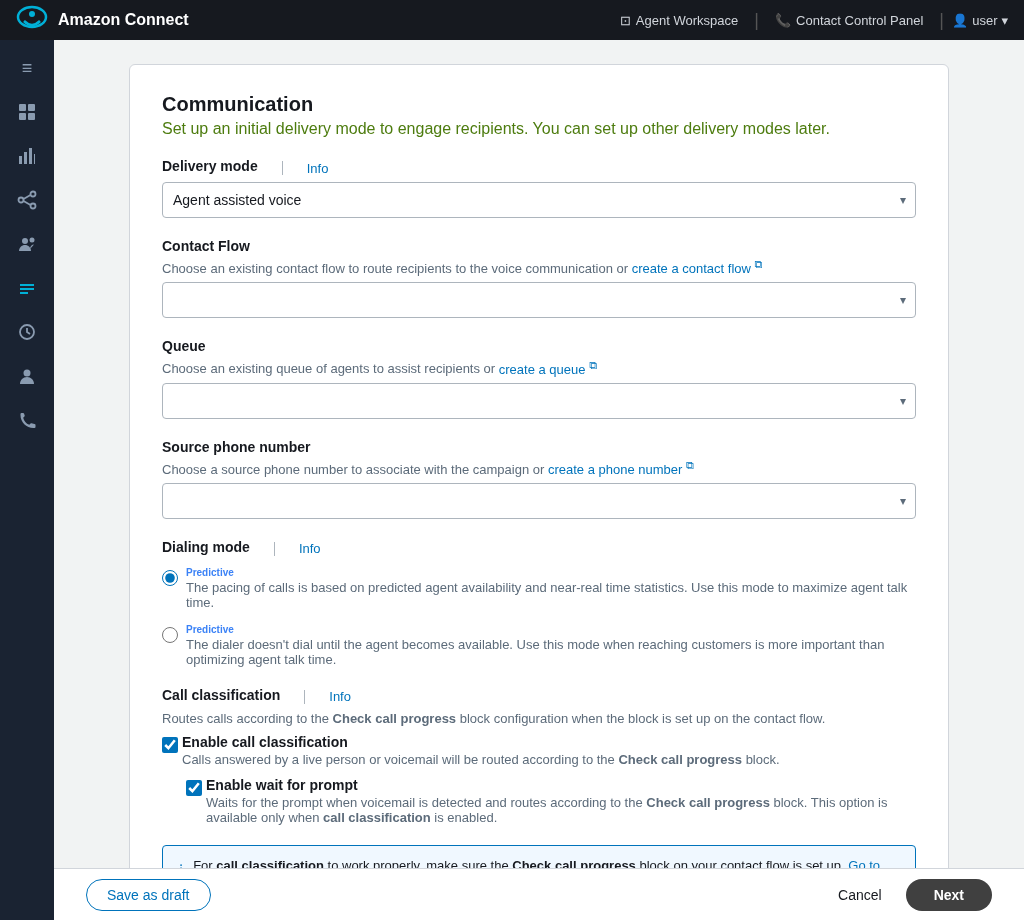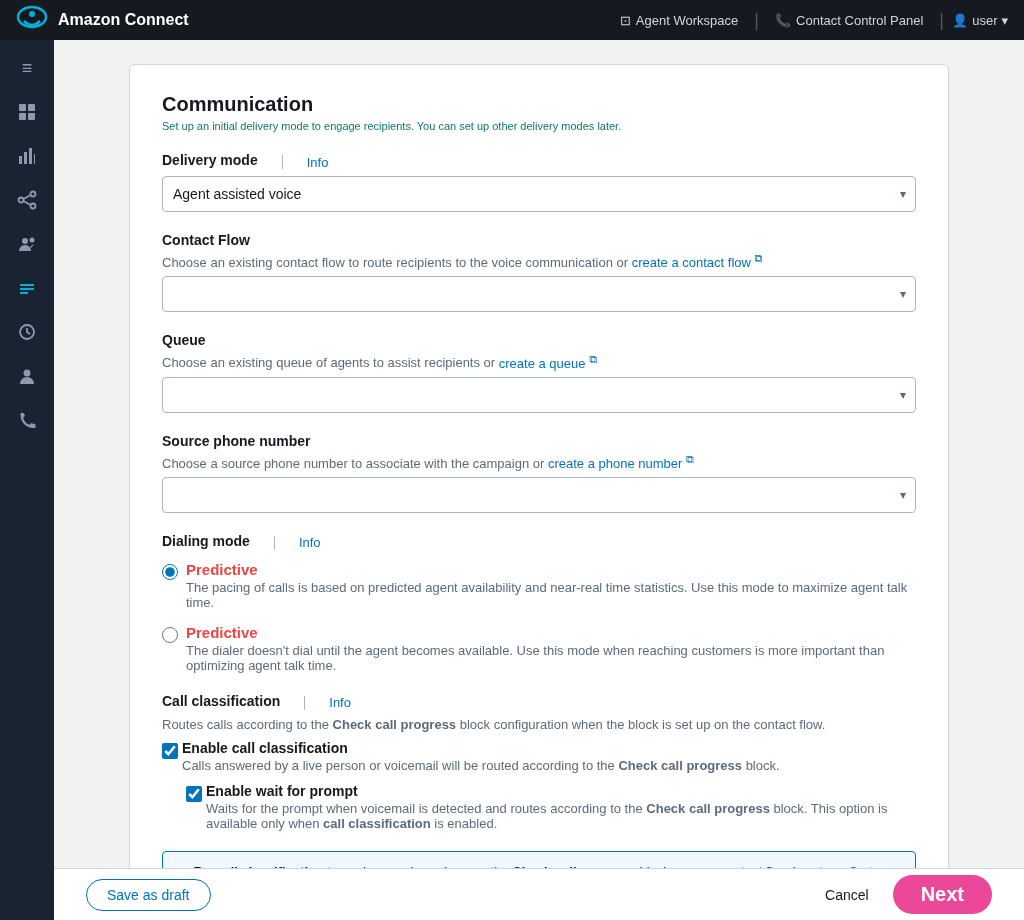--- a/index.html
+++ b/index.html
@@ -59,21 +59,21 @@
     .content-card {
       background: #fff;
       border-radius: 6px;
       border: 1px solid #d1d5db;
       padding: 28px 32px;
       max-width: 820px;
       margin: 0 auto;
     }
 
     .page-title { font-size: 20px; font-weight: 700; color: #16191f; margin-bottom: 4px; }
-    .page-subtitle { font-size: 11px; color: #0f766e; margin-bottom: 20px; }
+    .page-subtitle { font-size: 16px; color: #4d7c0f; margin-bottom: 20px; }
 
     .section-label { font-size: 14px; font-weight: 700; color: #16191f; margin-bottom: 4px; }
     .section-sublabel { font-size: 13px; color: #5c6b7a; margin-bottom: 6px; }
     .info-link { color: #0073bb; text-decoration: none; font-size: 13px; }
 
     .label-row { display: flex; align-items: center; gap: 24px; margin-bottom: 4px; }
     .label-divider { width: 1px; height: 14px; background: #adb5bd; }
 
     .form-group { margin-bottom: 20px; }
 
@@ -91,21 +91,21 @@
     }
     .select-arrow {
       position: absolute; right: 10px; top: 50%; transform: translateY(-50%);
       pointer-events: none; color: #5c6b7a; font-size: 12px;
     }
 
     
     .radio-group { margin-top: 8px; }
     .radio-option { margin-bottom: 14px; display: flex; align-items: flex-start; gap: 8px; }
     .radio-option input[type="radio"] { margin-top: 3px; accent-color: #0073bb; width: 16px; height: 16px; flex-shrink: 0; }
-    .radio-label { font-size: 15px; font-weight: 600; color: #ef4444; }
+    .radio-label { font-size: 10px; font-weight: 600; color: #3b82f6; }
     .radio-desc { font-size: 13px; color: #5c6b7a; margin-top: 2px; }
 
     
     .checkbox-group { margin-top: 8px; }
     .checkbox-option { margin-bottom: 10px; display: flex; align-items: flex-start; gap: 4px; }
     .checkbox-option input[type="checkbox"] { margin-top: 3px; accent-color: #0073bb; width: 16px; height: 16px; flex-shrink: 0; }
     .checkbox-label { font-size: 14px; font-weight: 600; color: #16191f; }
     .checkbox-desc { font-size: 13px; color: #5c6b7a; margin-top: 2px; }
 
     
@@ -141,23 +141,23 @@
       font-size: 14px;
       cursor: pointer;
       font-weight: 500;
     }
     .footer-right { display: flex; gap: 12px; align-items: center; }
     .btn-cancel {
       background: transparent; border: none;
       color: #16191f; font-size: 14px; cursor: pointer; padding: 7px 12px;
     }
     .btn-next {
-      background: #ec4899; color: #fff;
+      background: #404040; color: #fff;
       border: none; border-radius: 20px;
-      padding: 8px 28px; font-size: 20px; cursor: pointer; font-weight: 600;
+      padding: 8px 28px; font-size: 14px; cursor: pointer; font-weight: 600;
     }
     .ext-link-icon { font-size: 11px; vertical-align: super; }
   </style>
 </head>
 <body>
 
 <nav class="topnav">
   <div class="topnav-left">
     <span class="topnav-logo">
       <svg width="32" height="32" viewBox="0 0 32 32" fill="none">

